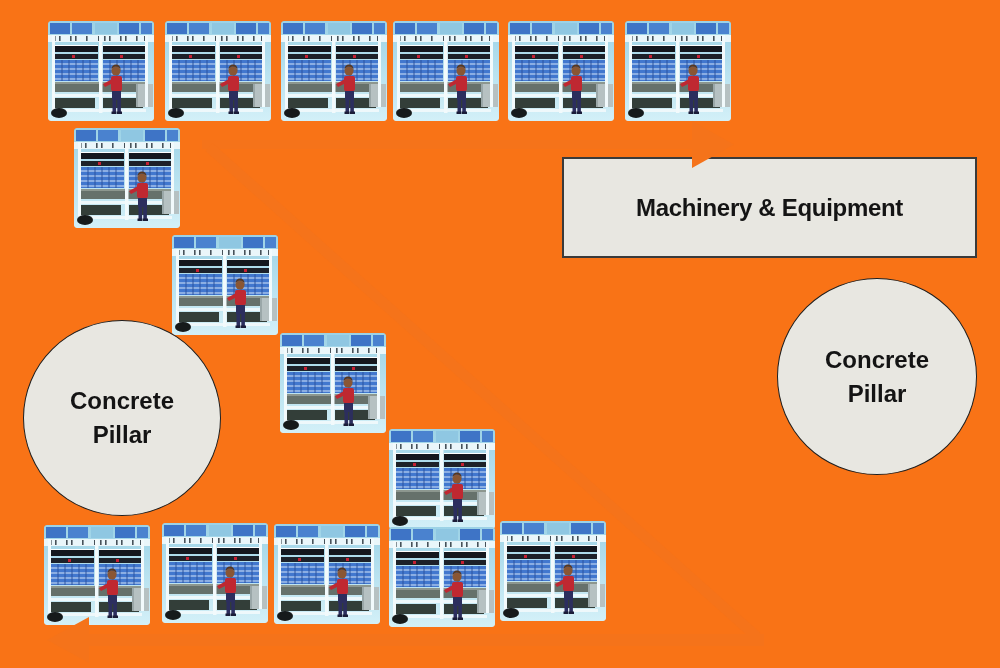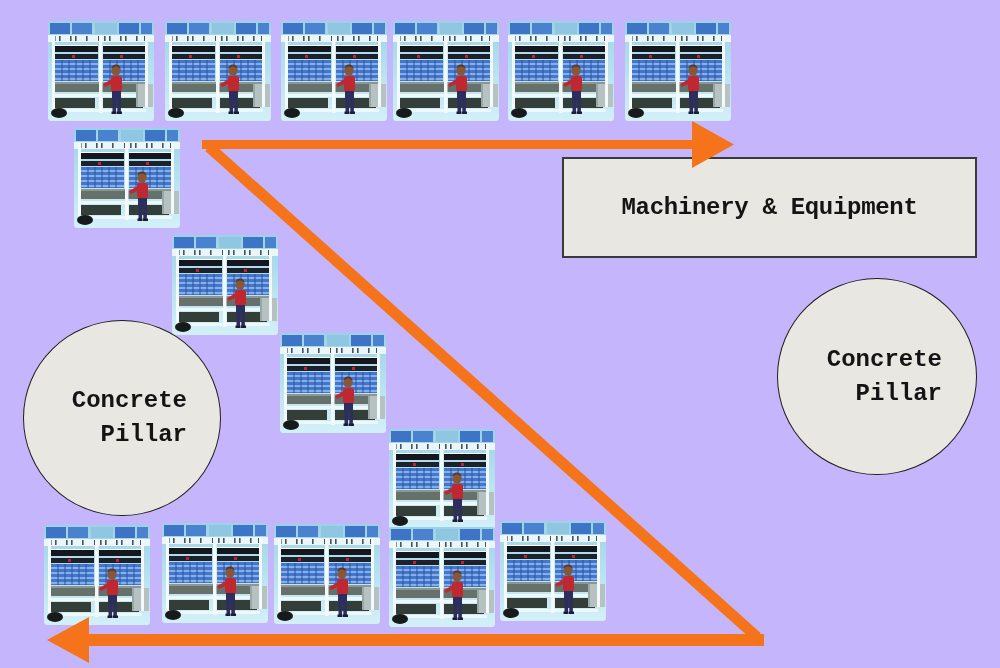--- a/index.html
+++ b/index.html
@@ -1,22 +1,22 @@
 <!DOCTYPE html>
 <html style="--arrow: #f5731a; --panel-fill: #e8e7e1; --panel-border: #3a3a3a; --text: #141414;"><head>
 <meta charset="utf-8">
 <style>
   html, body { margin: 0; padding: 0; background: #ffffff; }
   .canvas {
     position: relative;
     width: 1000px;
     height: 668px;
-    background: #c4b5fd;
+    background: #f97316;
     overflow: hidden;
-    font-family: Liberation Mono, monospace;
+    font-family: Liberation Sans, sans-serif;
     color: var(--text, #141414);
   }
   .layer { position: absolute; inset: 0; }
   .machine {
     position: absolute;
     width: 106px;
     height: 100px;
   }
   .machine svg { display: block; width: 106px; height: 100px; border-radius: 3px; }
   .arrow-overlay {
@@ -49,21 +49,21 @@
     border: 1.5px solid #1f1f1f;
     border-radius: 50%;
     box-sizing: border-box;
     display: flex; align-items: center; justify-content: center;
     z-index: 20;
   }
   .pillar.left  { left: 23px;  top: 320px; width: 198px; height: 196px; }
   .pillar.right { left: 777px; top: 278px; width: 200px; height: 197px; }
   .pillar .txt {
     font-size: 24px; font-weight: bold; line-height: 1.4;
-    text-align: right; width: 130px;
+    text-align: center; width: 130px;
   }
   .defs-hidden { position: absolute; width: 0; height: 0; overflow: hidden; }
 </style>
 </head>
 <body style="background: rgb(255, 255, 255);">
 
 <svg class="defs-hidden" aria-hidden="true">
   <defs>
     <linearGradient id="mBg" x1="0" y1="0" x2="0" y2="1">
       <stop offset="0" stop-color="#9cd2e6"></stop>

